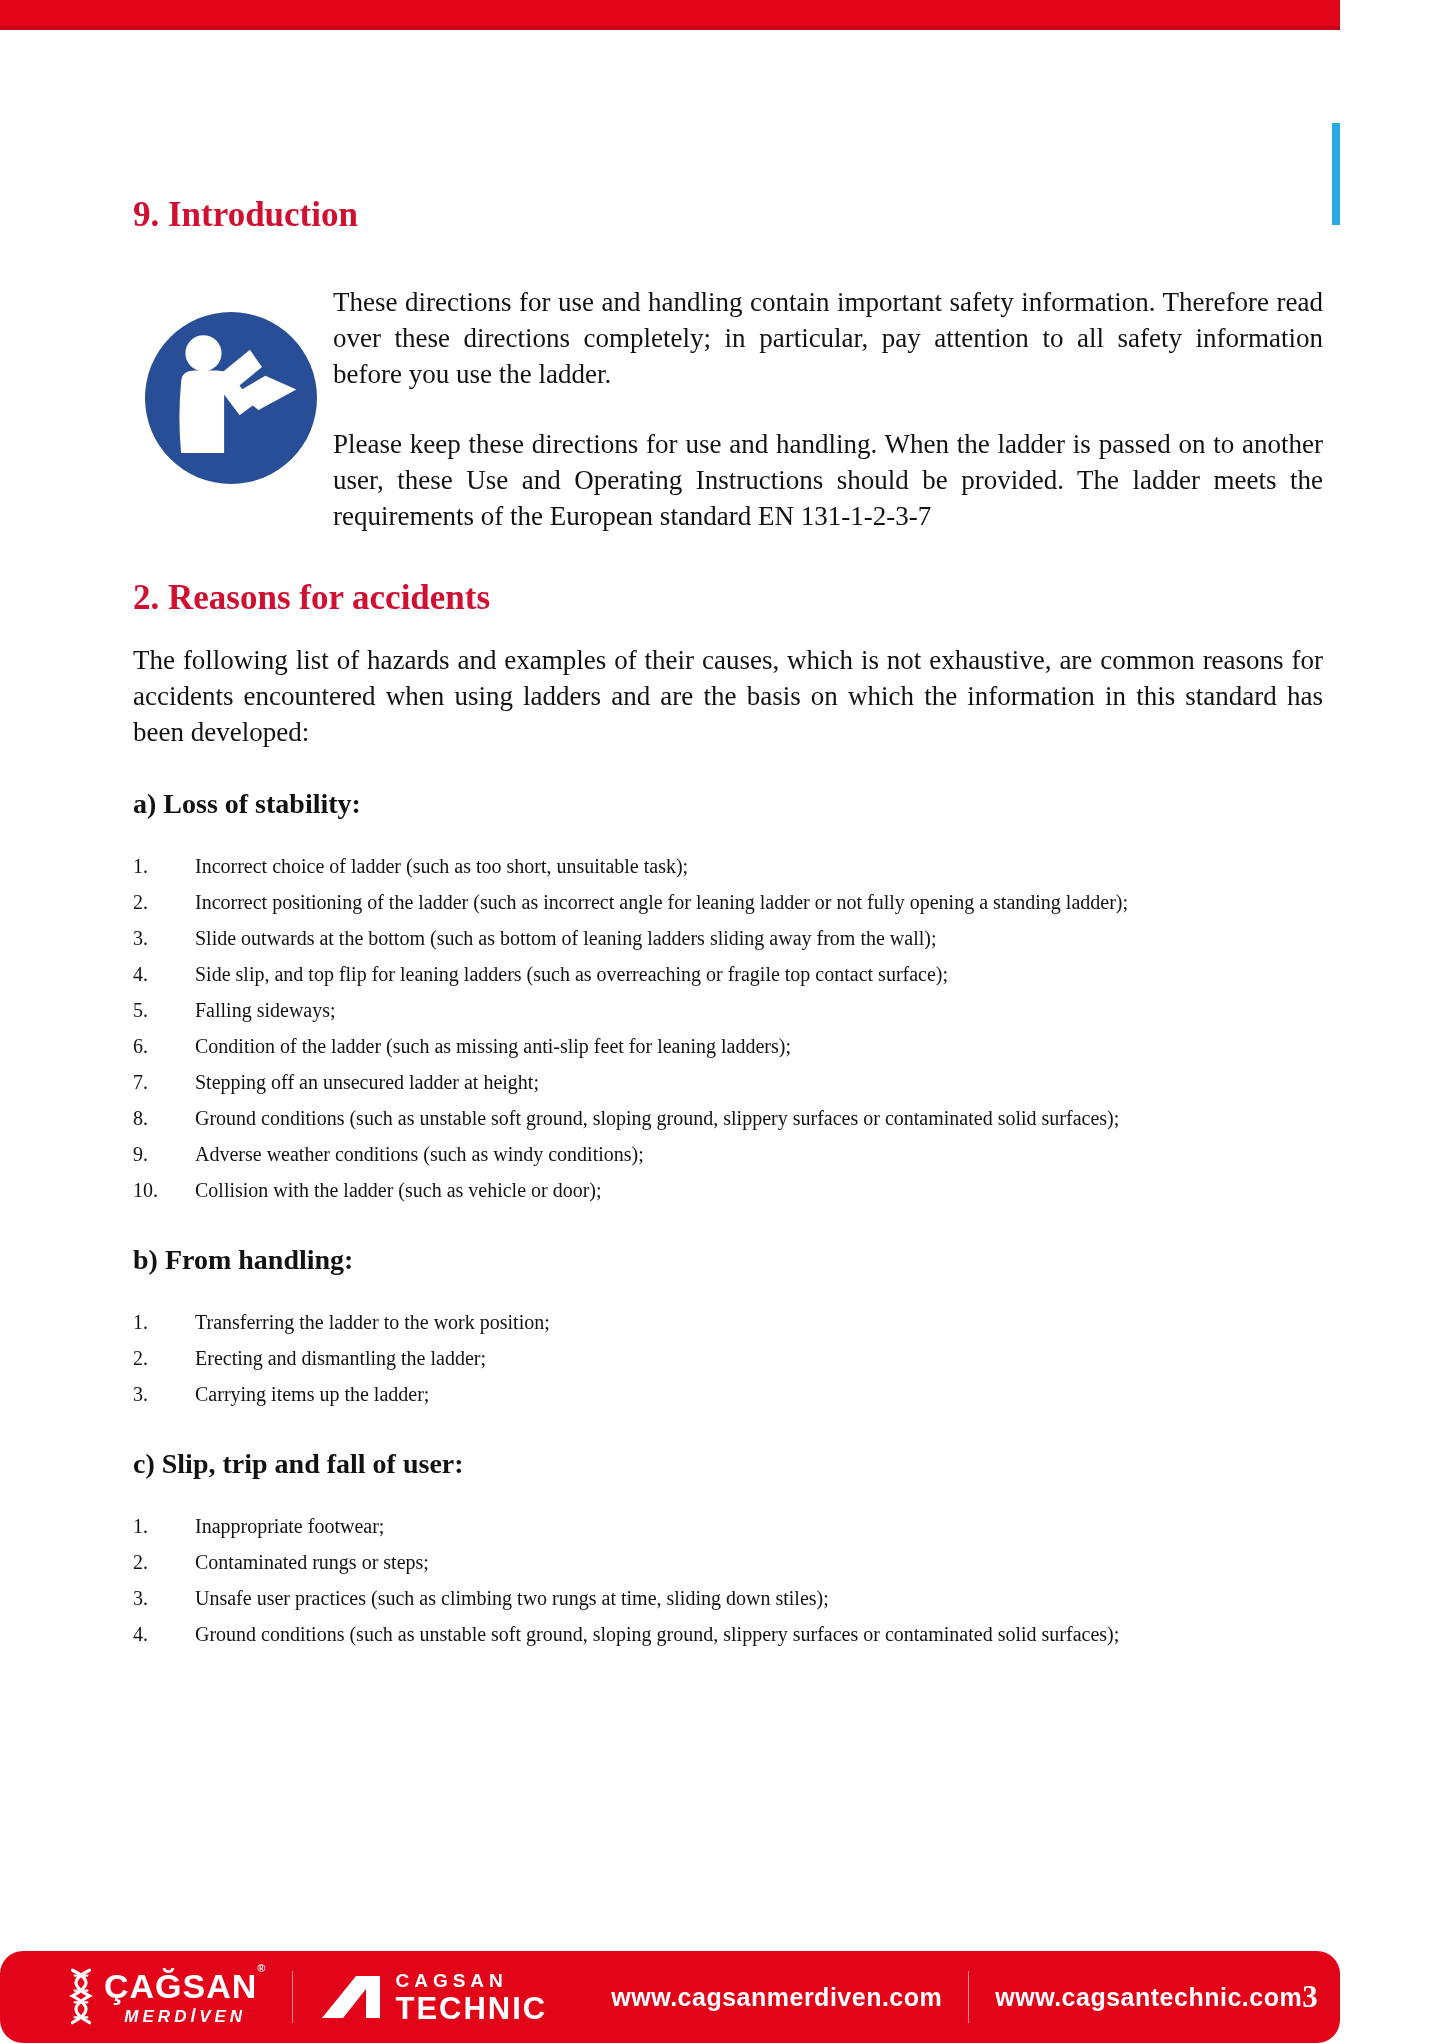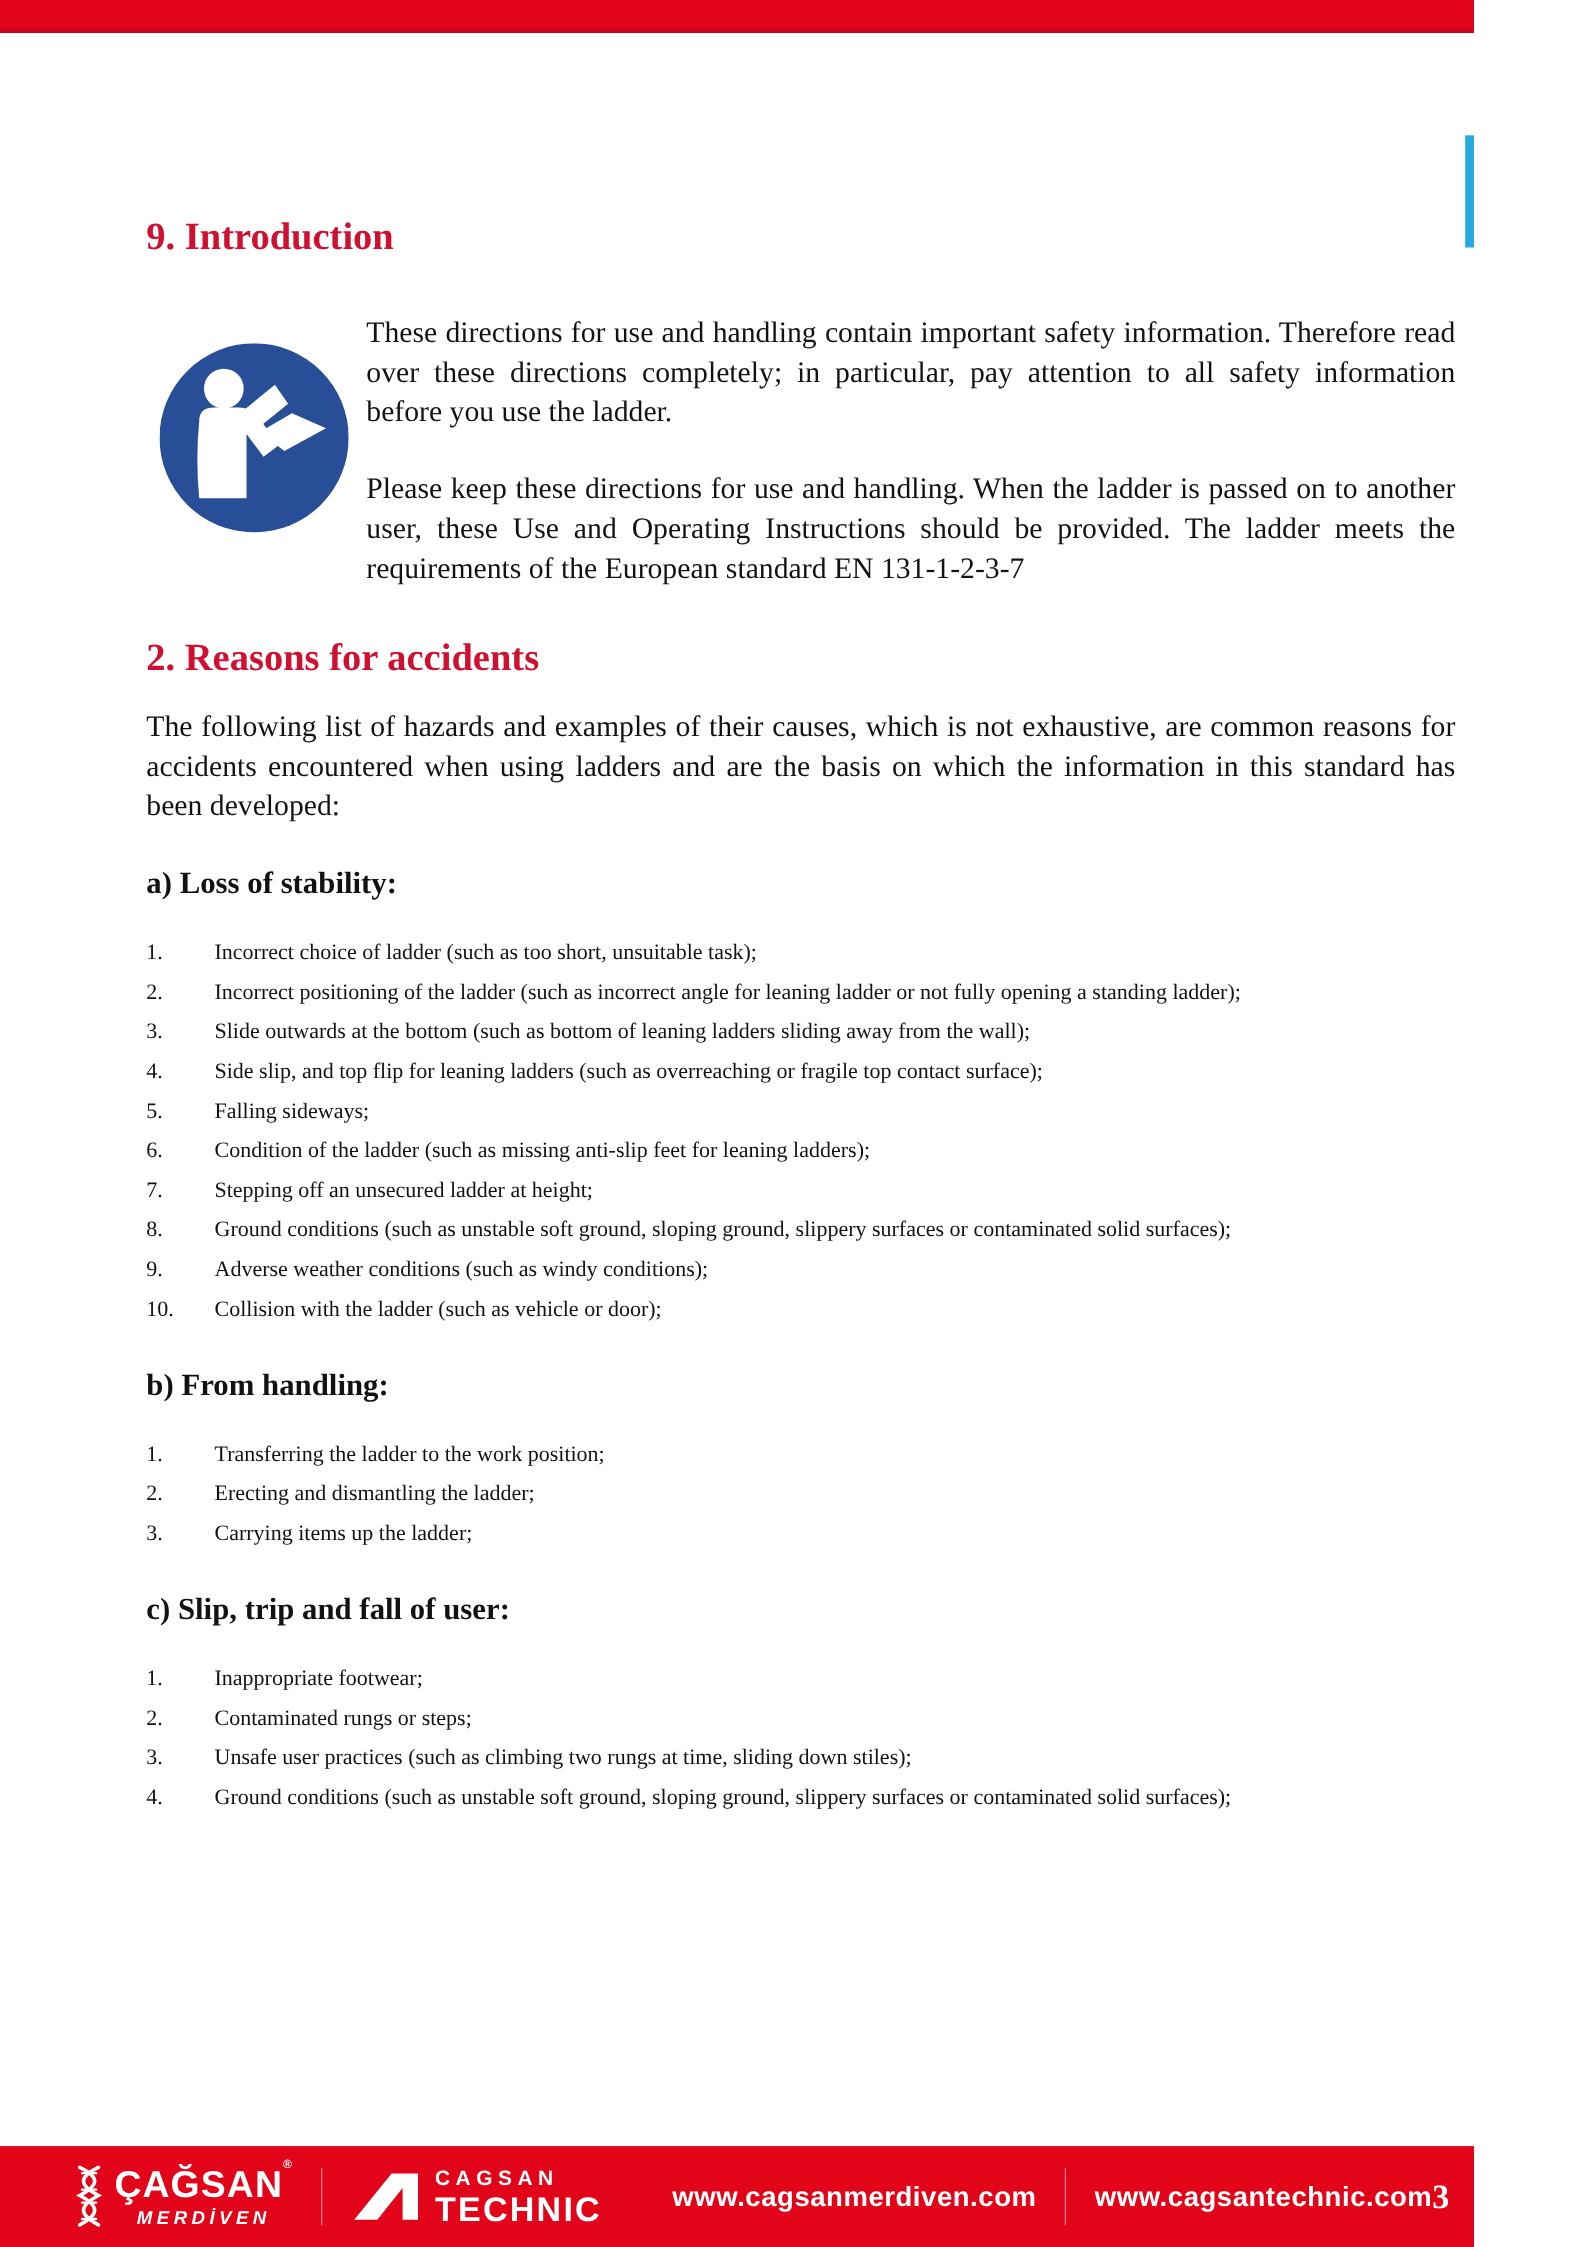--- a/index.html
+++ b/index.html
@@ -81,20 +81,21 @@
     content:counter(item) ".";
     position:absolute;left:0;top:0;
   }
   .footer{
     position:absolute;bottom:0;left:0;width:100%;height:92px;
     background:var(--brand-red);
     display:flex;align-items:center;
     padding:0 72px 0 66px;
     font-family:"Liberation Sans", sans-serif;
     color:#ffffff;
+    border-radius:23px;
   }
   .brand{display:flex;align-items:center;}
   .dna-icon{width:30px;height:62px;margin-right:8px;}
   .brand1-text{display:flex;flex-direction:column;align-items:center;line-height:1;}
   .brand1-name{font-size:34px;font-weight:bold;letter-spacing:1px;position:relative;}
   .brand1-name sup{font-size:11px;position:relative;top:-14px;}
   .brand1-sub{font-size:17px;font-weight:bold;font-style:italic;letter-spacing:4px;margin-top:5px;}
   .footer-divider{
     width:1px;height:52px;background:rgba(255,255,255,.55);
     margin:0 26px;flex:0 0 auto;

